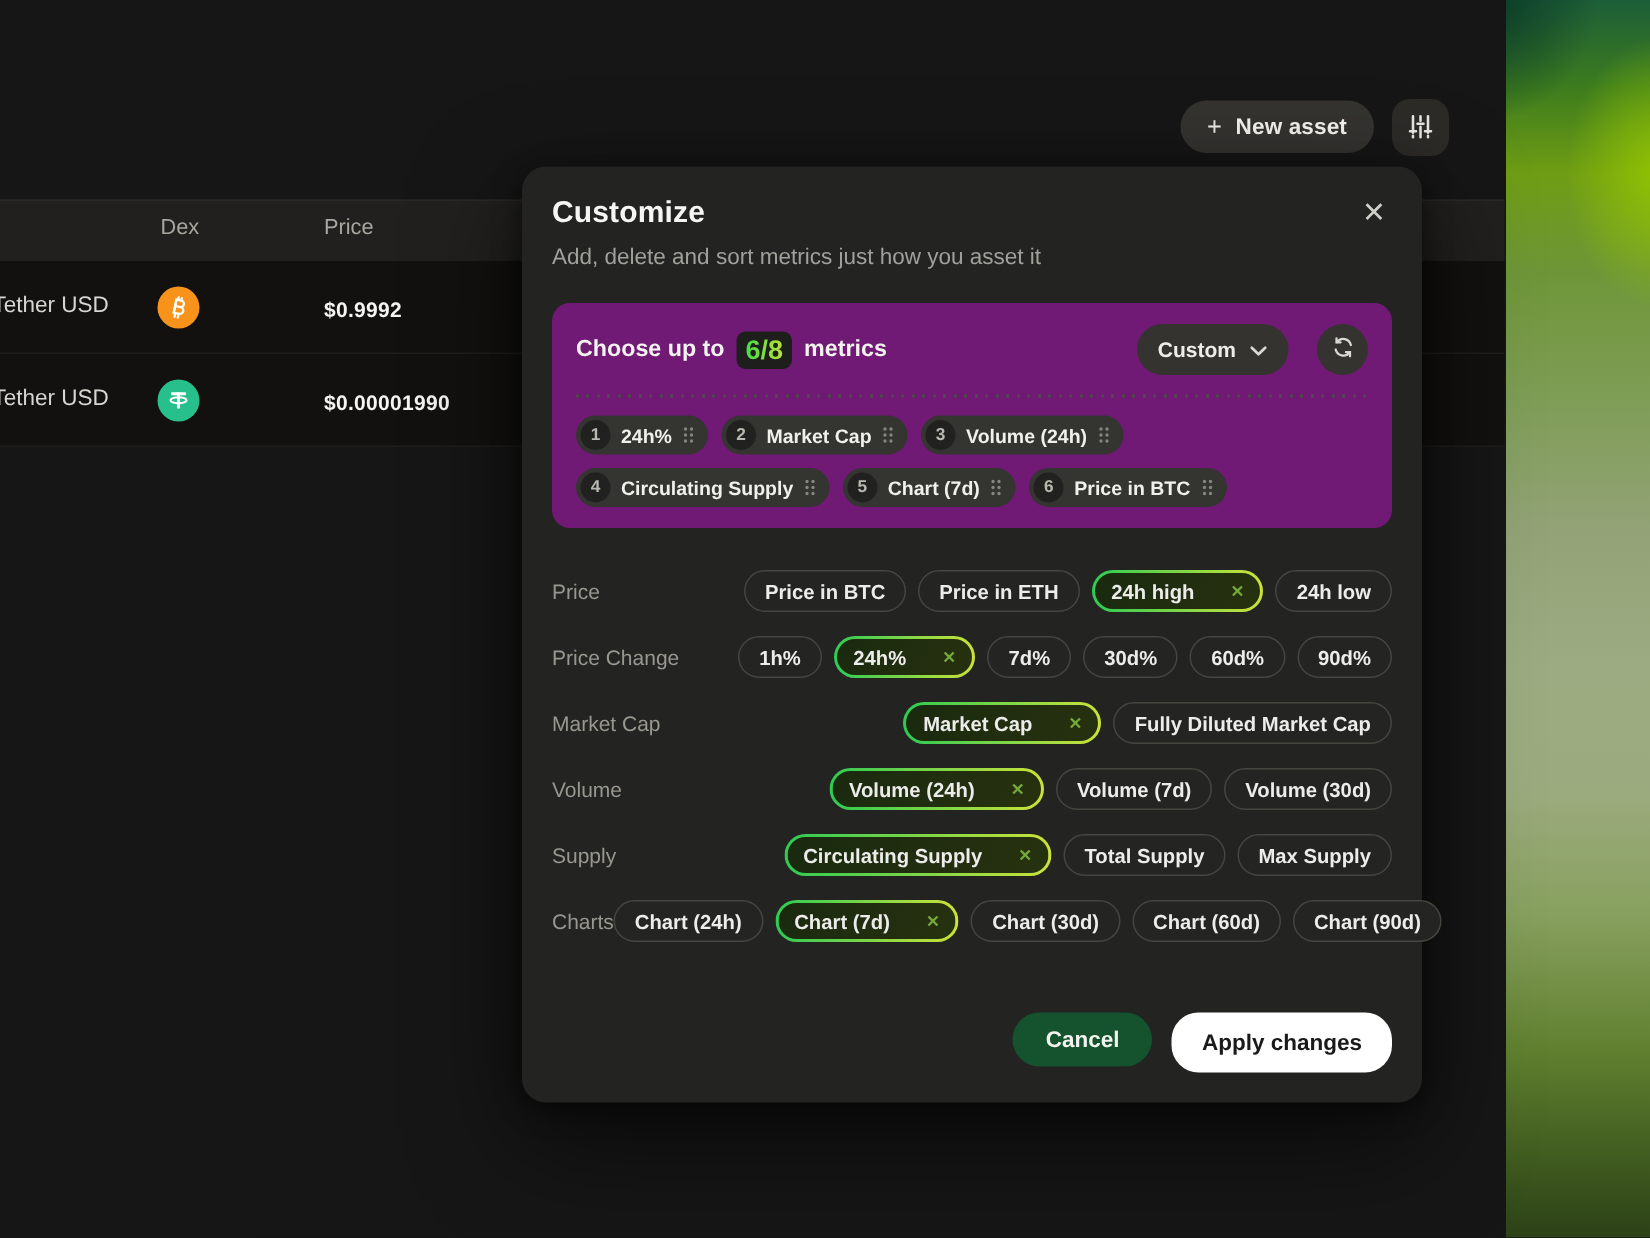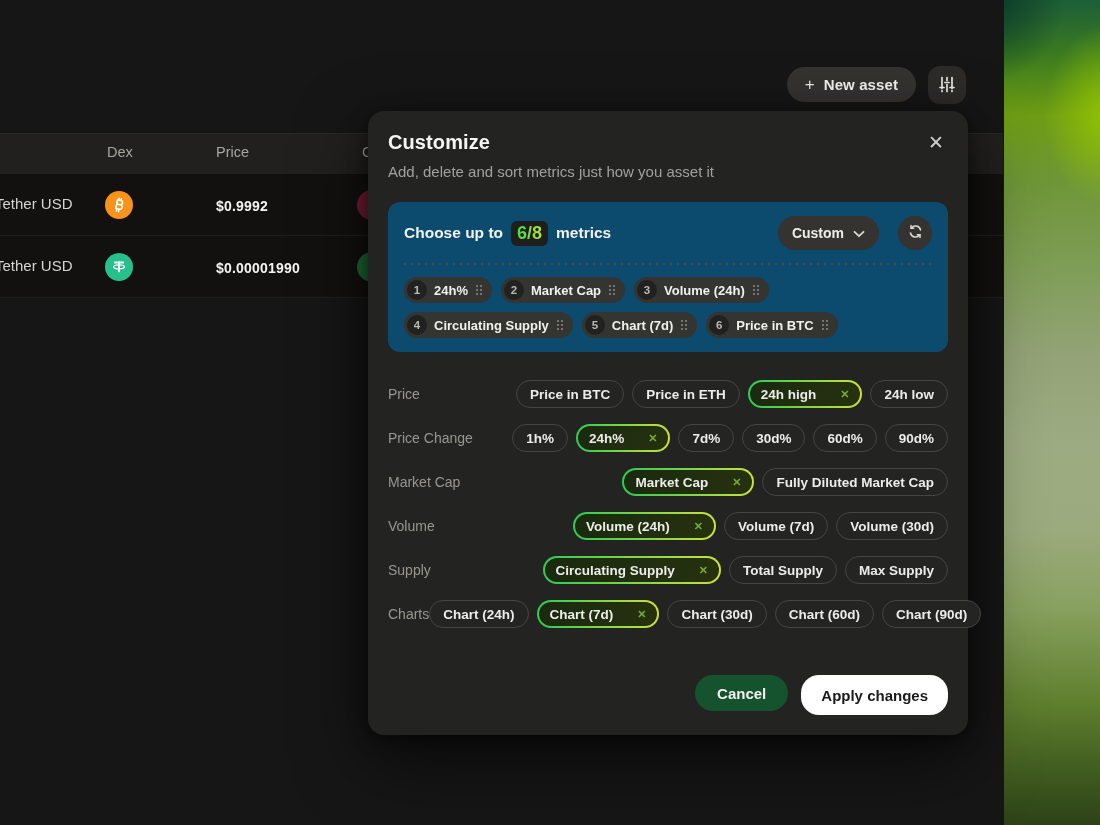--- a/index.html
+++ b/index.html
@@ -35,30 +35,30 @@
   .art{position:absolute;top:0;right:0;width:96px;height:825px;
     background:
       radial-gradient(60px 90px at 105% 14%, rgba(150,200,0,.85) 0%, rgba(150,200,0,0) 100%),
       radial-gradient(70px 80px at -10% 0%, rgba(10,55,38,.9) 0%, rgba(10,55,38,0) 100%),
       linear-gradient(to bottom,
         #1c5e38 0%, #3d7c1e 7%, #6f9d14 14%, #6e9638 22%, #7e9d55 32%,
         #93a377 43%, #9dab82 54%, #9cab7e 64%, #87a05e 74%, #60802f 85%,
         #3f5a1f 94%, #2c4117 100%);}
 
   
-  .modal{position:absolute;left:368px;top:111px;width:600px;height:624px;background:#232322;
+  .modal{position:absolute;left:348px;top:111px;width:600px;height:624px;background:#232322;
     border-radius:16px;box-shadow:0 24px 70px rgba(0,0,0,.6), 0 4px 18px rgba(0,0,0,.5);
     box-sizing:border-box;padding:20px;display:flex;flex-direction:column;}
   .m-head{display:flex;align-items:flex-start;justify-content:space-between;}
   .m-title{margin:0;font-size:20px;font-weight:700;color:#f5f5f1;letter-spacing:.1px;}
   .m-close{background:none;border:0;color:#cfcfc9;font-size:19px;line-height:1;cursor:pointer;
     padding:2px 4px;font-family:inherit;}
   .m-sub{margin:9px 0 0 0;color:#a1a19b;font-size:15px;font-weight:400;}
 
-  .panel{margin-top:22px;background:#0c4a6e;border-radius:12px;padding:14px 16px 14px 16px;}
+  .panel{margin-top:22px;background:#701a75;border-radius:12px;padding:14px 16px 14px 16px;}
   .panel-top{display:flex;align-items:center;}
   .choose-txt{color:#f2f2ee;font-size:15.5px;font-weight:600;display:flex;align-items:center;gap:8px;}
   .countpill{background:#1e1e1c;border-radius:6px;padding:2px 6px;display:inline-block;}
   .count-text{font-weight:700;font-size:18px;
     background:linear-gradient(90deg,#45dd48,#b8e437);
     -webkit-background-clip:text;background-clip:text;color:transparent;}
   .panel-top-right{margin-left:auto;display:flex;gap:19px;align-items:center;}
   .btn-preset{display:inline-flex;align-items:center;gap:9px;height:34px;padding:0 14px;border:0;
     border-radius:17px;background:#343330;color:#eeeee9;font-size:14px;font-weight:600;cursor:pointer;
     font-family:inherit;}

